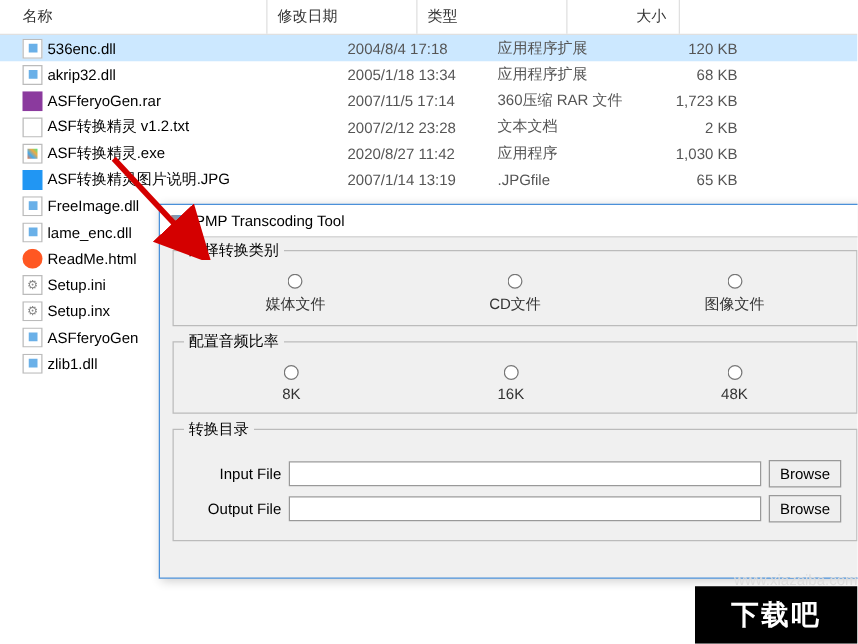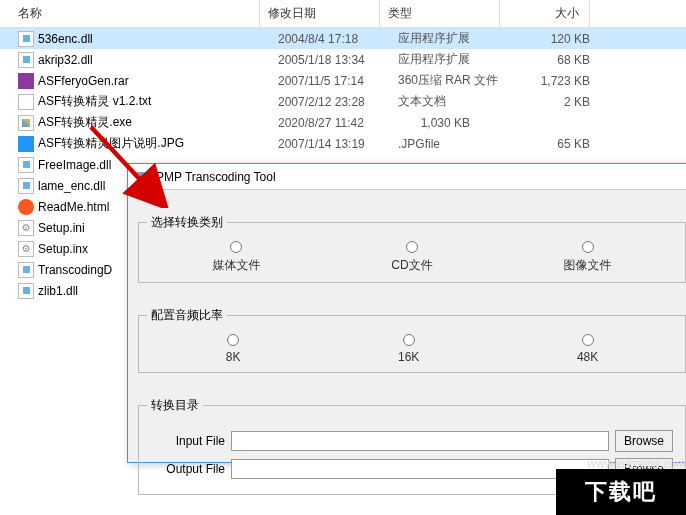--- a/index.html
+++ b/index.html
@@ -18,21 +18,21 @@
   background: #fff;
 }
 .header-row {
   display: flex;
   border-bottom: 1px solid #e0e0e0;
   height: 28px;
   align-items: center;
   font-size: 12px;
   color: #333;
 }
-.col-name { width: 260px; padding-left: 18px; border-right: 1px solid #e0e0e0; height: 100%; display:flex; align-items:center; }
+.col-name { width: 214px; padding-left: 18px; border-right: 1px solid #e0e0e0; height: 100%; display:flex; align-items:center; }
 .col-date { width: 120px; padding-left: 8px; border-right: 1px solid #e0e0e0; height:100%; display:flex; align-items:center;}
 .col-type { width: 120px; padding-left: 8px; border-right: 1px solid #e0e0e0; height:100%; display:flex; align-items:center;}
 .col-size { width: 90px; padding-right: 10px; text-align:right; border-right:1px solid #e0e0e0; height:100%; display:flex; align-items:center; justify-content:flex-end;}
 .file-row {
   display: flex;
   height: 21px;
   align-items: center;
   font-size: 12px;
   color: #000;
 }
@@ -69,21 +69,21 @@
   border-bottom: 1px solid #ccc;
   display:flex; align-items:center;
   padding-left:6px; gap:6px;
   font-size:12px;
 }
 .titleicon { width:16px; height:16px; display:inline-flex; align-items:center; justify-content:center; }
 .titleicon::before { content:""; width:10px; height:10px; background:linear-gradient(45deg,#e74,#4ae);}
 
 fieldset {
   border:1px solid #bbb;
-  margin: 24px 10px 4px 10px;
+  margin: 2px 10px 4px 10px;
   padding: 10px 8px 8px 8px;
   font-size:12px;
 }
 legend { padding: 0 4px; color:#000; }
 .radio-row { display:flex; justify-content:space-around; }
 .radio-item { display:flex; align-items:center; gap:4px; color:#333; font-size:12px;flex-direction:column;}
 .radio-item input { width:12px; height:12px;}
 
 .target-row { display:flex; align-items:center; margin:6px 4px; gap:6px;}
 .target-label { width:74px; text-align:right; font-size:12px; }
@@ -158,20 +158,21 @@
         <div class="f-date">2007/2/12 23:28</div>
         <div class="f-type">文本文档</div>
         <div class="f-size">2 KB</div>
       </div>
       <div class="file-row">
         <div class="f-name">
           <span class="ficon ic-exe"></span>
           <span>ASF转换精灵.exe</span>
         </div>
         <div class="f-date">2020/8/27 11:42</div>
+        <div class="f-type">应用程序</div>
         <div class="f-size">1,030 KB</div>
       </div>
       <div class="file-row">
         <div class="f-name">
           <span class="ficon ic-jpg"></span>
           <span>ASF转换精灵图片说明.JPG</span>
         </div>
         <div class="f-date">2007/1/14 13:19</div>
         <div class="f-type">.JPGfile</div>
         <div class="f-size">65 KB</div>
@@ -217,21 +218,21 @@
           <span class="ficon ic-ini"></span>
           <span>Setup.inx</span>
         </div>
         <div class="f-date"></div>
         <div class="f-type"></div>
         <div class="f-size"></div>
       </div>
       <div class="file-row">
         <div class="f-name">
           <span class="ficon ic-dll"></span>
-          <span>TranscodingD</span>
+          <span>ASFferyoGen</span>
         </div>
         <div class="f-date"></div>
         <div class="f-type"></div>
         <div class="f-size"></div>
       </div>
       <div class="file-row">
         <div class="f-name">
           <span class="ficon ic-dll"></span>
           <span>zlib1.dll</span>
         </div>

